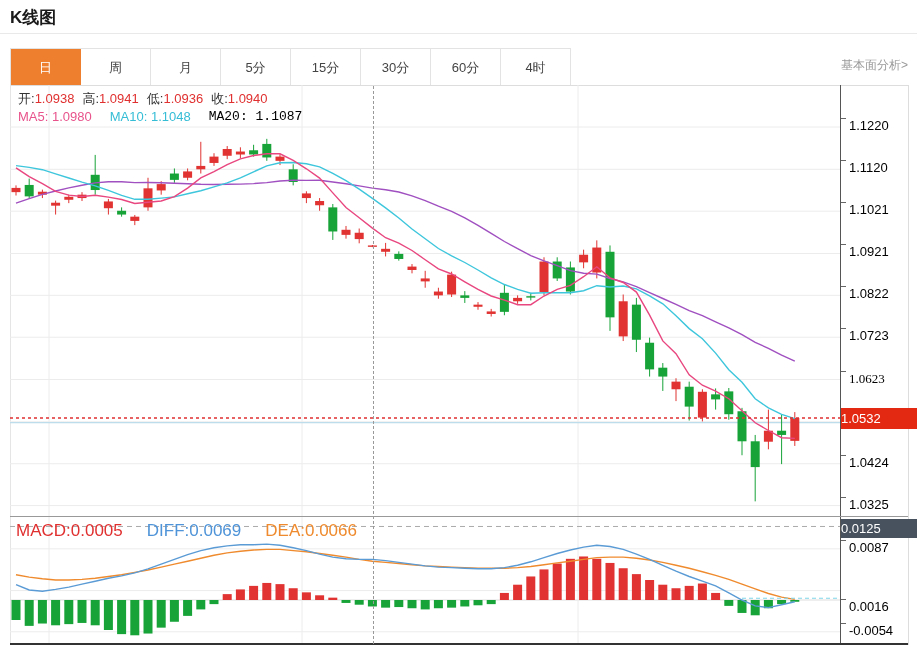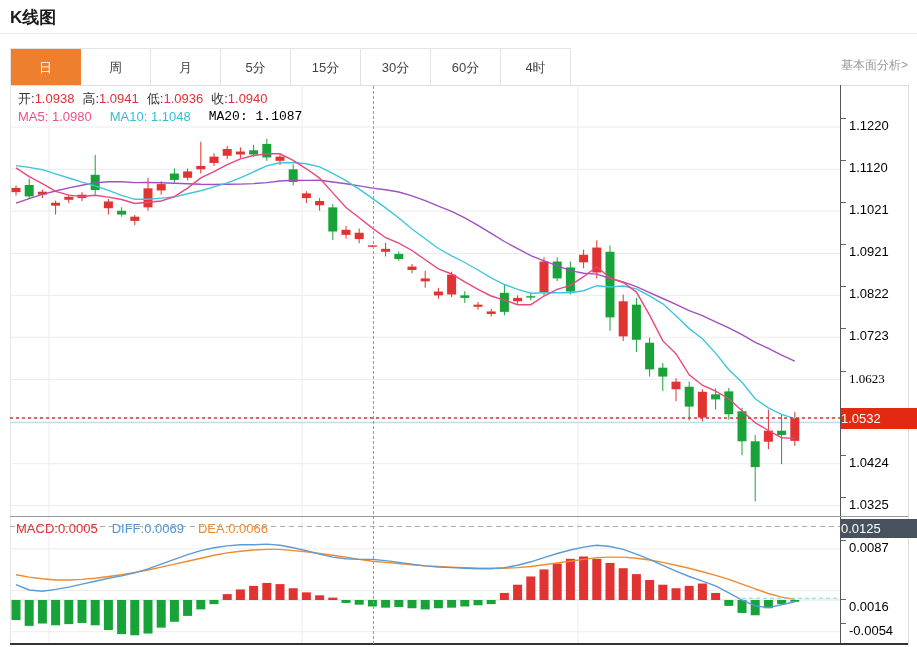--- a/index.html
+++ b/index.html
@@ -14,21 +14,21 @@
   .tab.active{background:#ee7f2e;color:#fff;border-color:#ee7f2e;}
   
   .frame-line{position:absolute;background:#ddd;}
   #plot-main,#plot-macd{position:absolute;left:10px;}
   #plot-main{top:85px;}
   #plot-macd{top:517px;}
   
   #ohlc-overlay{position:absolute;left:18px;top:90px;font-size:13px;display:flex;gap:8px;color:#333;justify-content:flex-end;}
   #ohlc-overlay b{font-weight:normal;color:#e03030;}
   #ma-overlay{position:absolute;left:18px;top:109px;font-size:13px;display:flex;gap:18px;}
-  #macd-overlay{position:absolute;left:16px;top:521px;font-size:13px;display:flex;gap:14px;}
+  #macd-overlay{position:absolute;left:16px;top:521px;font-size:17px;display:flex;gap:24px;}
   .lbl-ma5{color:#e8538b;} .lbl-ma10{color:#35bdd6;} .lbl-ma20{color:#000000;font-family:Liberation Mono, monospace;}
   .lbl-macd{color:#e03030;} .lbl-diff{color:#4f94d8;} .lbl-dea{color:#ef8b2e;}
   
   .axis-label{position:absolute;left:841px;width:70px;font-size:13px;color:#000000;display:flex;align-items:flex-start;height:18px;}
   .axis-label .tick{display:inline-block;width:5px;height:1px;background:#666;margin-right:3px;}
   .badge{position:absolute;left:841px;width:79px;height:21px;line-height:21px;color:#fff;font-size:13px;}
   #price-badge{background:#e42912;}
   #macd-badge{background:#48525e;height:19px;line-height:19px;}
   
   #crosshair{position:absolute;left:373px;top:86px;height:558px;width:0;border-left:1px dashed #999;}

